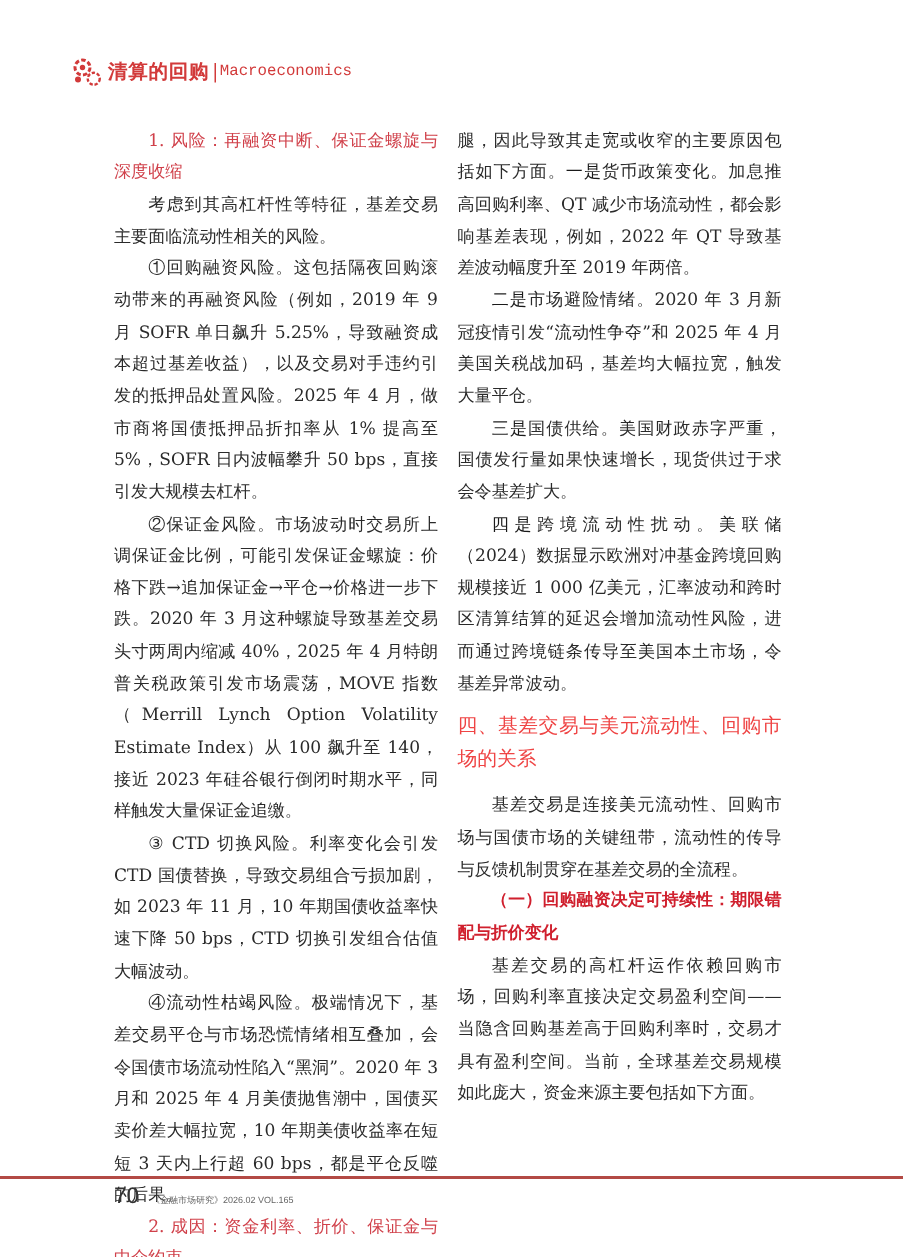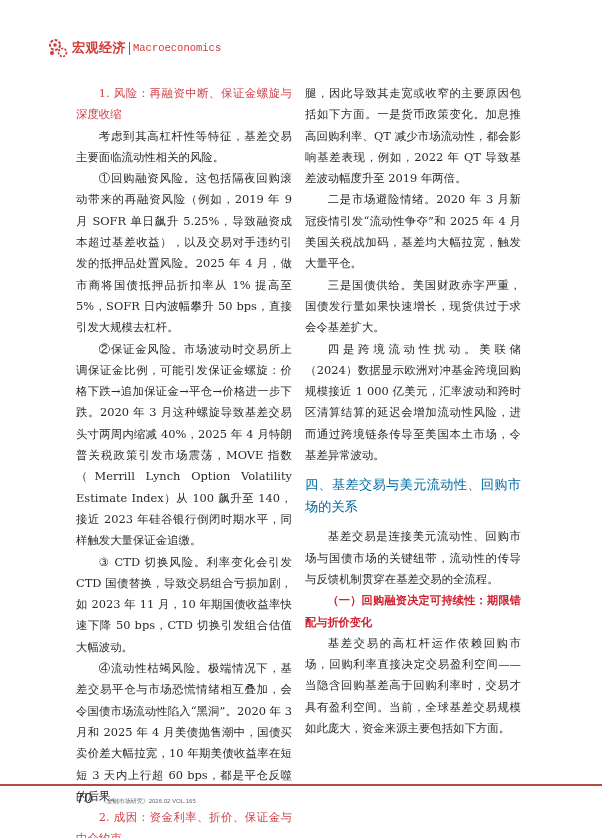--- a/index.html
+++ b/index.html
@@ -12,40 +12,40 @@
   .header-cn { font-family: "DejaVu Sans", sans-serif; font-weight: bold; font-size: 13px; color: #d23a3a; letter-spacing: 0.5px; }
   .header-sep { width: 1px; height: 13px; background: #d23a3a; margin: 0 3px 0 3px; }
   .header-en { font-family: Liberation Mono, monospace; font-size: 10.5px; color: #d23a3a; }
 
   .col { position: absolute; top: 83px; width: 216px; font-size: 11.4px; line-height: 21.3px; text-align: justify; }
   .col-left { left: 76px; }
   .col-right { left: 305px; }
   .col p { margin: 0; }
   .indent { text-indent: 2em; }
   .h-sub { color: #d0404a; text-indent: 2em; }
-  .h-section { color: #0369a1; font-size: 13.2px; line-height: 22px; margin: 8px 0 8px 0 !important; }
+  .h-section { color: #ef4444; font-size: 13.2px; line-height: 22px; margin: 8px 0 8px 0 !important; }
   .h-bold-red { color: #d0202e; font-family: Liberation Serif, serif; font-weight: bold; font-size: 11.2px; text-indent: 2em; }
   .lead { font-weight: normal; color: #1a1a1a; }
 
   .footer-rule { position: absolute; left: 0; top: 784px; width: 602px; height: 1.5px; background: #b34a45; }
   .footer { position: absolute; left: 44px; top: 789px; display: flex; align-items: baseline; }
   .page-num { font-family: "Liberation Sans", sans-serif; font-size: 15px; color: #333; margin-right: 8px; margin-left: 32px; }
   .journal { font-family: "Liberation Sans", sans-serif; font-size: 6px; color: #666; }
 </style>
 </head>
 <body>
 
 <div class="header">
   <svg class="logo-icon" viewBox="0 0 20 20">
     <circle cx="7" cy="7" r="5" fill="none" stroke="#d23a3a" stroke-width="2" stroke-dasharray="3 1.5"></circle>
     <circle cx="7" cy="7" r="1.8" fill="#d23a3a"></circle>
     <circle cx="14.5" cy="14.5" r="4" fill="none" stroke="#d23a3a" stroke-width="1.6" stroke-dasharray="2.2 1.2"></circle>
     <circle cx="4" cy="15" r="2" fill="#d23a3a"></circle>
   </svg>
-  <span class="header-cn">宏观经济</span>
+  <span class="header-cn">清算的回购</span>
   <span class="header-sep"></span>
   <span class="header-en">Macroeconomics</span>
 </div>
 
 <div class="col col-left">
   <p class="h-sub">1. 风险：再融资中断、保证金螺旋与深度收缩</p>
   <p class="indent">考虑到其高杠杆性等特征，基差交易主要面临流动性相关的风险。</p>
   <p class="indent">①回购融资风险。这包括隔夜回购滚动带来的再融资风险（例如，2019 年 9 月 SOFR 单日飙升 5.25%，导致融资成本超过基差收益），以及交易对手违约引发的抵押品处置风险。2025 年 4 月，做市商将国债抵押品折扣率从 1% 提高至 5%，SOFR 日内波幅攀升 50 bps，直接引发大规模去杠杆。</p>
   <p class="indent">②保证金风险。市场波动时交易所上调保证金比例，可能引发保证金螺旋：价格下跌→追加保证金→平仓→价格进一步下跌。2020 年 3 月这种螺旋导致基差交易头寸两周内缩减 40%，2025 年 4 月特朗普关税政策引发市场震荡，MOVE 指数（Merrill Lynch Option Volatility Estimate Index）从 100 飙升至 140，接近 2023 年硅谷银行倒闭时期水平，同样触发大量保证金追缴。</p>
   <p class="indent">③ CTD 切换风险。利率变化会引发 CTD 国债替换，导致交易组合亏损加剧，如 2023 年 11 月，10 年期国债收益率快速下降 50 bps，CTD 切换引发组合估值大幅波动。</p>

